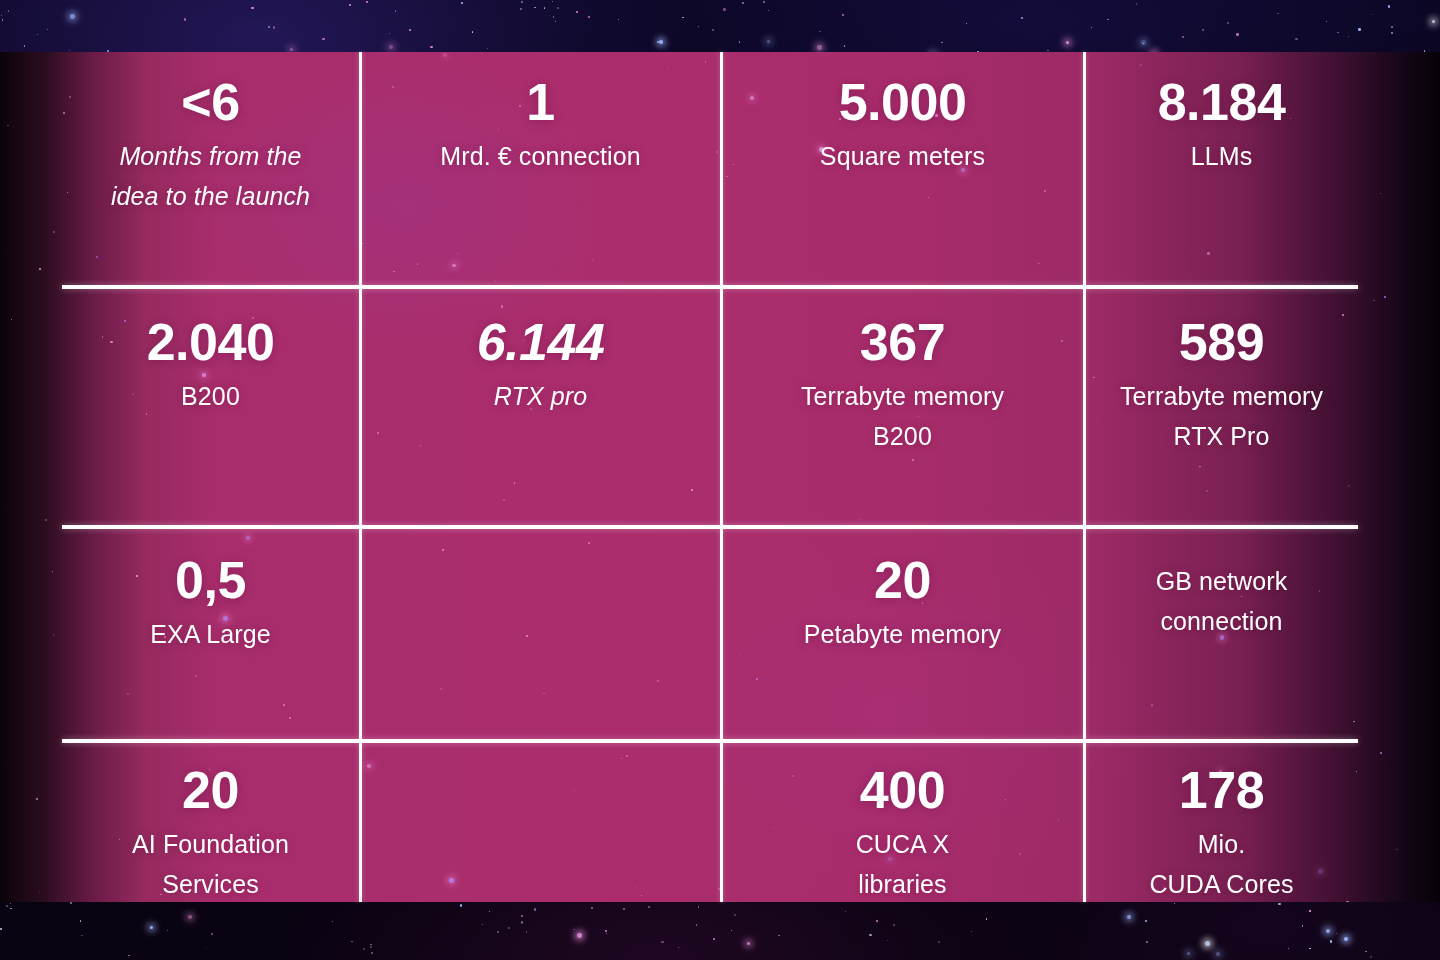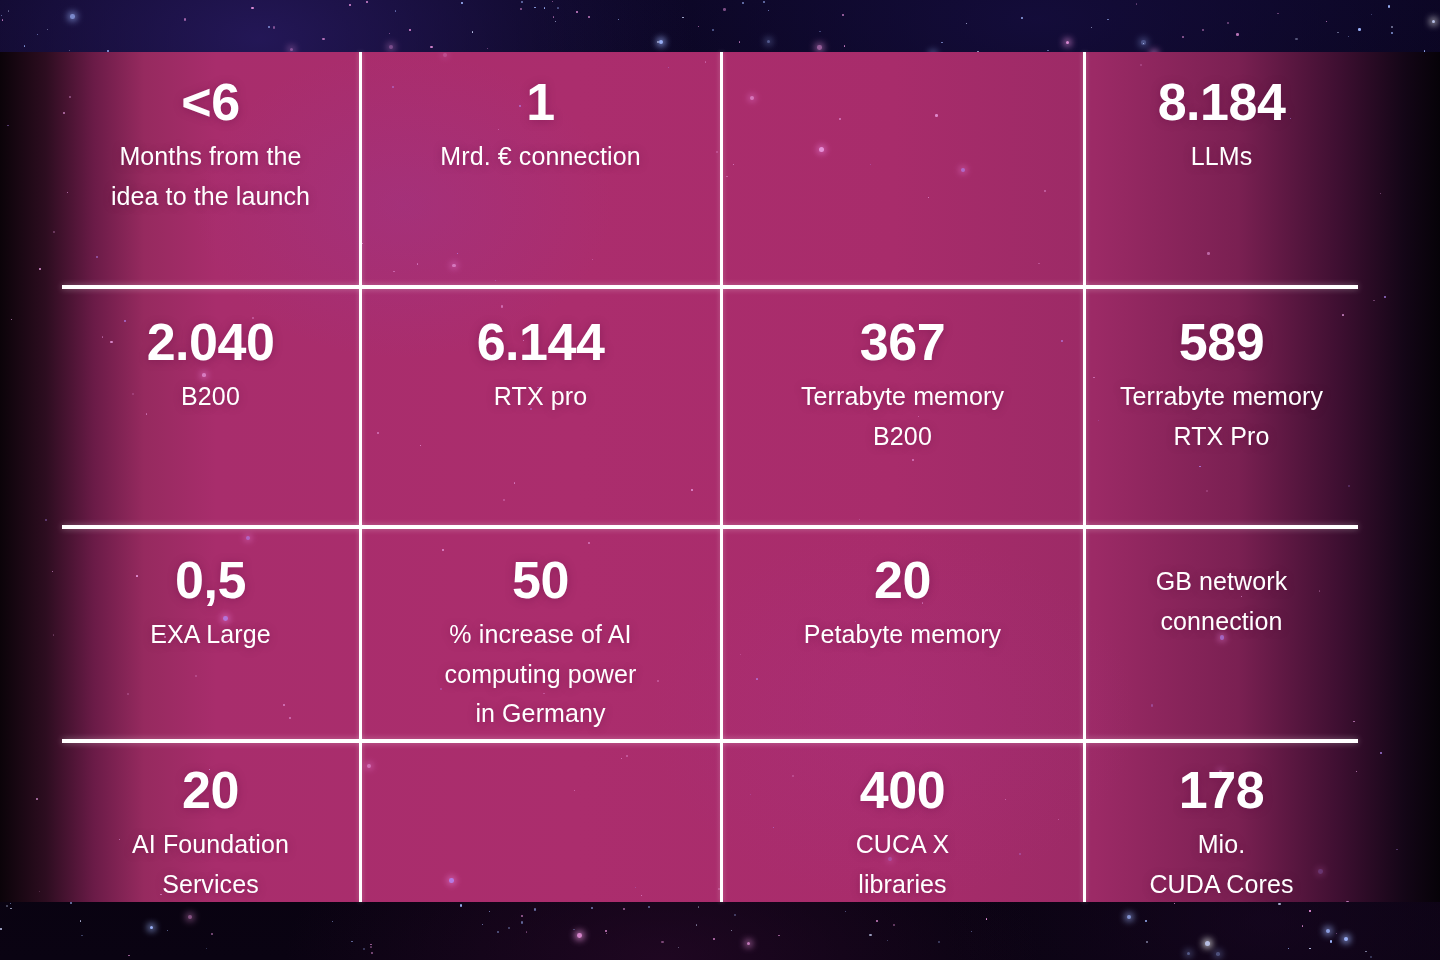--- a/index.html
+++ b/index.html
@@ -105,20 +105,21 @@
   }
   .label {
     margin-top: 8px;
     font-size: 25px;
     font-weight: 400;
     line-height: 1.58;
     letter-spacing: 0.1px;
     text-shadow: 0 1px 8px rgba(80,10,55,0.35);
   }
   .label.italic {
+    font-style: italic;
     font-weight: 500;
   }
 
   
   .rule {
     position: absolute;
     background: #ffffff;
   }
   .rule.h {
     height: 4px;
@@ -420,47 +421,47 @@
   <div class="grid" id="stats-grid">
 
   <div class="cell" style="left: 62px; top: 24px; width: 297px; height: 209px;">
         <div class="value">&lt;6</div>
         <div class="label italic">Months from the<br>idea to the launch</div>
       </div>
       <div class="cell" style="left: 361px; top: 24px; width: 359px; height: 209px;">
         <div class="value">1</div>
         <div class="label">Mrd. € connection</div>
       </div>
+      <div class="cell" style="left: 722px; top: 24px; width: 361px; height: 209px;">
+        <div class="value">5.000</div>
+        <div class="label">Square meters</div>
+      </div>
       <div class="cell" style="left: 1085px; top: 24px; width: 273px; height: 209px;">
         <div class="value">8.184</div>
         <div class="label">LLMs</div>
       </div>
       <div class="cell" style="left: 62px; top: 264px; width: 297px; height: 209px;">
         <div class="value">2.040</div>
         <div class="label">B200</div>
       </div>
-      <div class="cell" style="left: 361px; top: 264px; width: 359px; height: 209px;">
+      <div class="cell" style="left: 361px; top: 264px; width: 359px; height: 209px; font-style: italic;">
         <div class="value">6.144</div>
         <div class="label">RTX pro</div>
       </div>
       <div class="cell" style="left: 722px; top: 264px; width: 361px; height: 209px;">
         <div class="value">367</div>
         <div class="label">Terrabyte memory<br>B200</div>
       </div>
       <div class="cell" style="left: 1085px; top: 264px; width: 273px; height: 209px;">
         <div class="value">589</div>
         <div class="label">Terrabyte memory<br>RTX Pro</div>
       </div>
       <div class="cell" style="left: 62px; top: 502px; width: 297px; height: 185px;">
         <div class="value">0,5</div>
         <div class="label">EXA Large</div>
-      </div>
-      <div class="cell" style="left: 361px; top: 502px; width: 359px; height: 185px;">
-        <div class="value">50</div>
-        <div class="label">% increase of AI<br>computing power<br>in Germany</div>
       </div>
       <div class="cell" style="left: 722px; top: 502px; width: 361px; height: 185px;">
         <div class="value">20</div>
         <div class="label">Petabyte memory</div>
       </div>
       <div class="cell" style="left: 1085px; top: 502px; width: 273px; height: 185px;">
         <div class="label">GB network<br>connection</div>
       </div>
       <div class="cell" style="left: 62px; top: 712px; width: 297px; height: 138px;">
         <div class="value">20</div>

